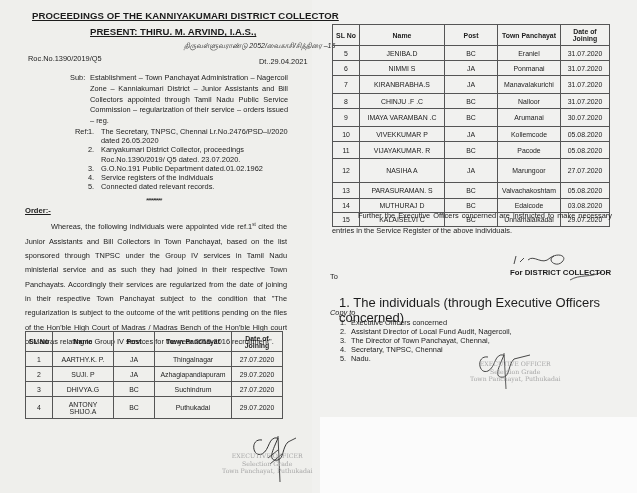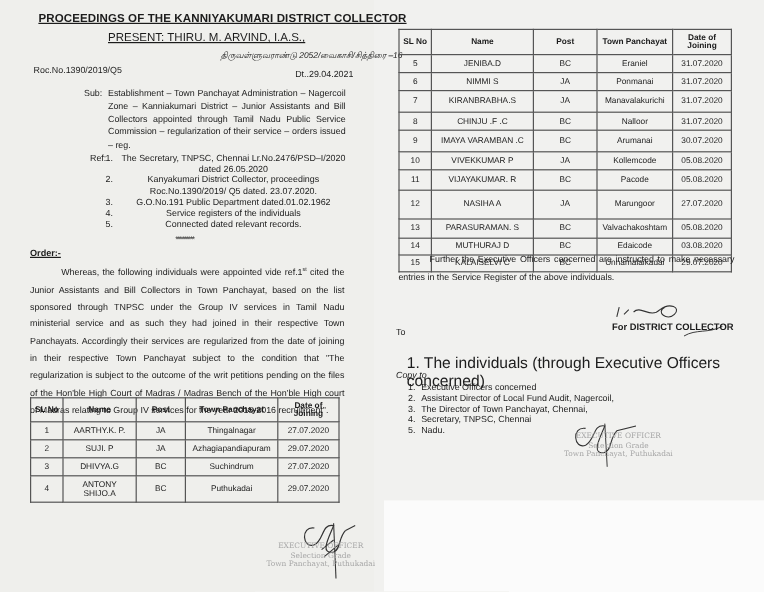--- a/index.html
+++ b/index.html
@@ -15,34 +15,34 @@
   .page-right { left:312px; width:325px; background:#f1f1ef; }
   .right-blank { position:absolute; left:320px; top:417px; width:317px; height:76px; background:#fbfbfb; }
 
   .title1 {
     position:absolute; left:32px; top:10px; width:324px;
     font-weight:bold; font-size:9.6px; text-decoration:underline; letter-spacing:0.1px;
     white-space:nowrap;
   }
   .title2 {
     position:absolute; left:90px; top:26px;
-    font-weight:normal; font-size:9.6px; text-decoration:underline; white-space:nowrap;
+    font-weight:bold; font-size:9.6px; text-decoration:underline; white-space:nowrap;
   }
   .tamil-line { position:absolute; left:184px; top:42px; font-size:7px; white-space:nowrap; font-style:italic; }
   .roc { position:absolute; left:28px; top:54px; font-size:7.4px; }
-  .date { position:absolute; left:234px; top:57px; font-size:7.4px;padding-left:12px; }
+  .date { position:absolute; left:247px; top:57px; font-size:7.4px;padding-left:12px; }
 
   .sub-label { position:absolute; left:70px; top:73px; font-size:7.4px; }
   .sub-text { position:absolute; left:90px; top:73px; width:198px; font-size:7.4px; line-height:10.8px; text-align:justify; }
 
   .ref-label { position:absolute; left:75px; top:127px; font-size:7.4px; }
   .ref-list { position:absolute; left:88px; top:127px; width:200px; font-size:7.4px; line-height:9.2px; margin:0; padding:0; list-style:none; }
   .ref-list li { display:flex; }
   .ref-list .num { width:13px; flex:none; }
-  .ref-list .txt { flex:1;text-align:center; }
+  .ref-list .txt { flex:1; }
   .stars { position:absolute; left:146px; top:197px; font-size:7px; letter-spacing:-1px; }
 
   .order-h { position:absolute; left:25px; top:206px; font-size:7.6px; font-weight:bold; text-decoration:underline;text-align:right; }
   .order-p {
     position:absolute; left:25px; top:218px; width:262px;
     font-size:7.4px; line-height:14.3px; text-align:justify; text-indent:26px;
   }
   .order-p sup { font-size:4.5px; }
 
   table.list { border-collapse:collapse; position:absolute; font-size:6.9px; }

